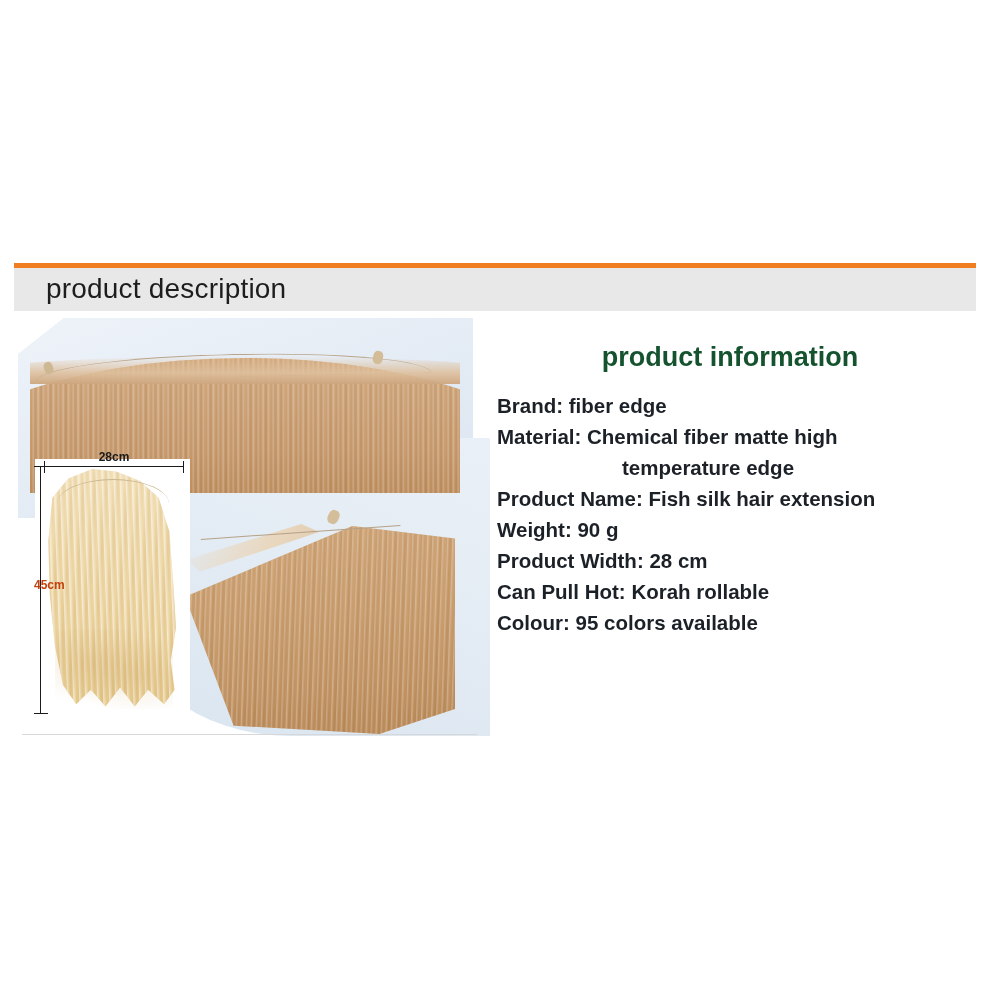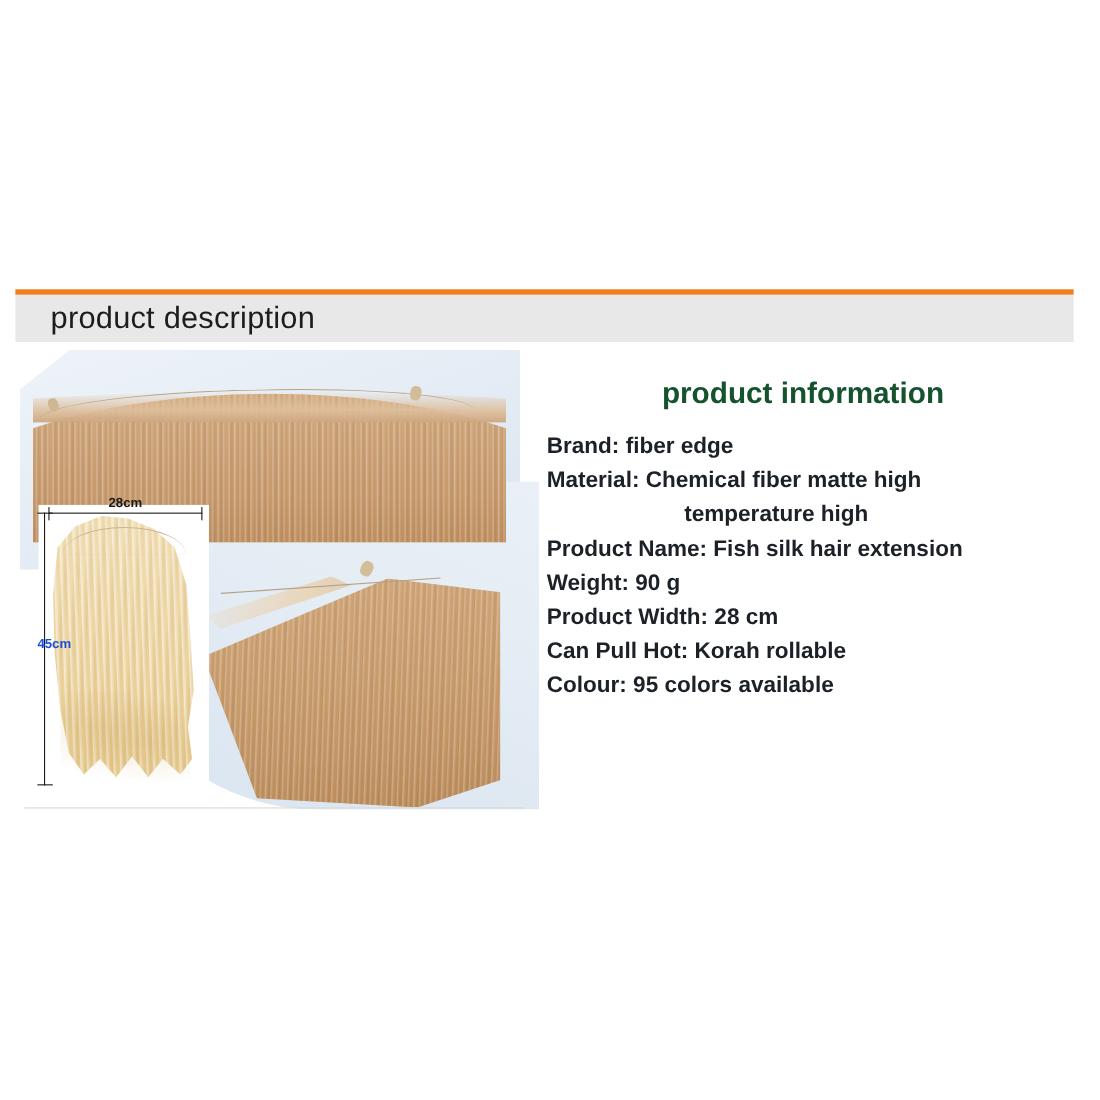--- a/index.html
+++ b/index.html
@@ -314,21 +314,21 @@
     border-top: 1.6px solid #1b1b1b;
   }
   .dim-height-line::before { top: 0; }
   .dim-height-line::after  { bottom: 0; }
   .dim-height-label {
     position: absolute;
     left: 4px;
     top: 112px;
     font-size: 12px;
     font-weight: 700;
-    color: #1d4ed8;
+    color: #c2410c;
     white-space: nowrap;
   }
 
   .collage-baseline {
     position: absolute;
     left: 22px;
     top: 416px;
     width: 455px;
     height: 0;
     border-top: 1px solid #d7d7d7;
@@ -415,21 +415,21 @@
 
     <div class="collage-baseline"></div>
   </div>
 
   <div class="spec-column">
     <div class="spec-title">product information</div>
 
     <div class="spec-list">
       <div class="spec-line">Brand: fiber edge</div>
       <div class="spec-line">Material: Chemical fiber matte high</div>
-      <div class="spec-line indented">temperature high</div>
+      <div class="spec-line indented">temperature edge</div>
       <div class="spec-line">Product Name: Fish silk hair  extension</div>
       <div class="spec-line">Weight: 90 g</div>
       <div class="spec-line">Product Width: 28 cm</div>
       <div class="spec-line">Can Pull Hot: Korah rollable</div>
       <div class="spec-line">Colour: 95 colors available</div>
     </div>
   </div>
 
 </div>
 

